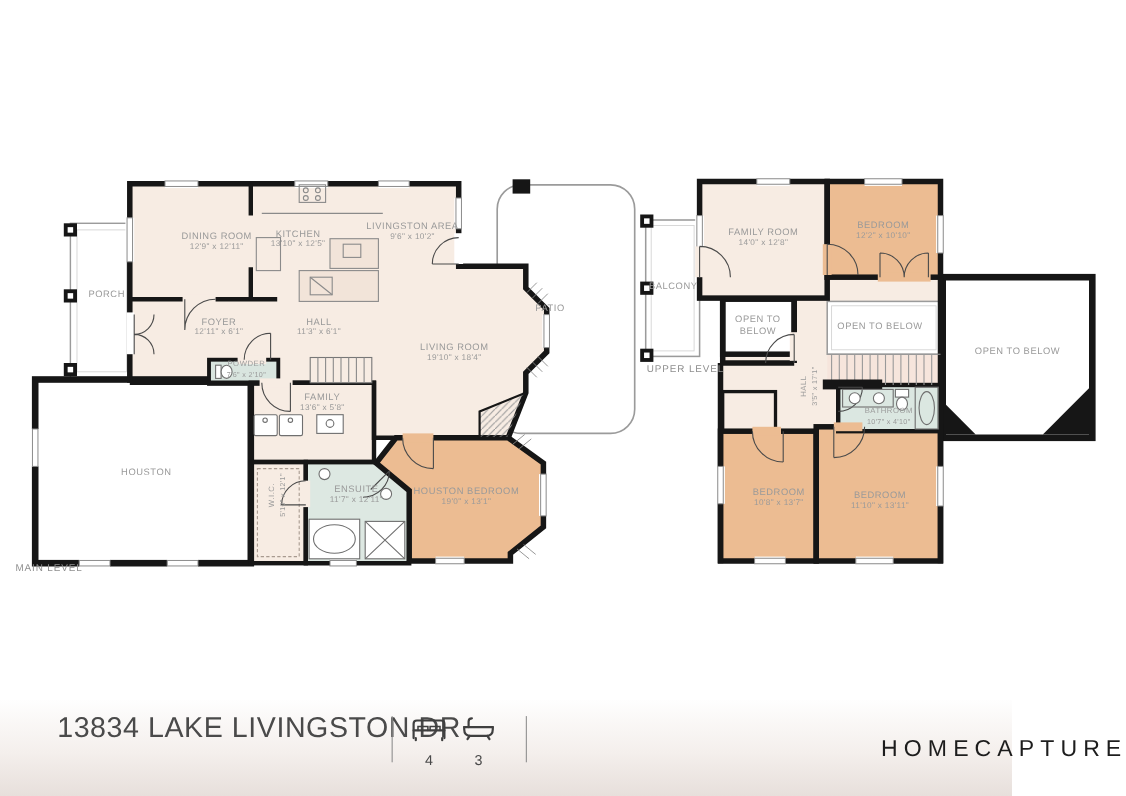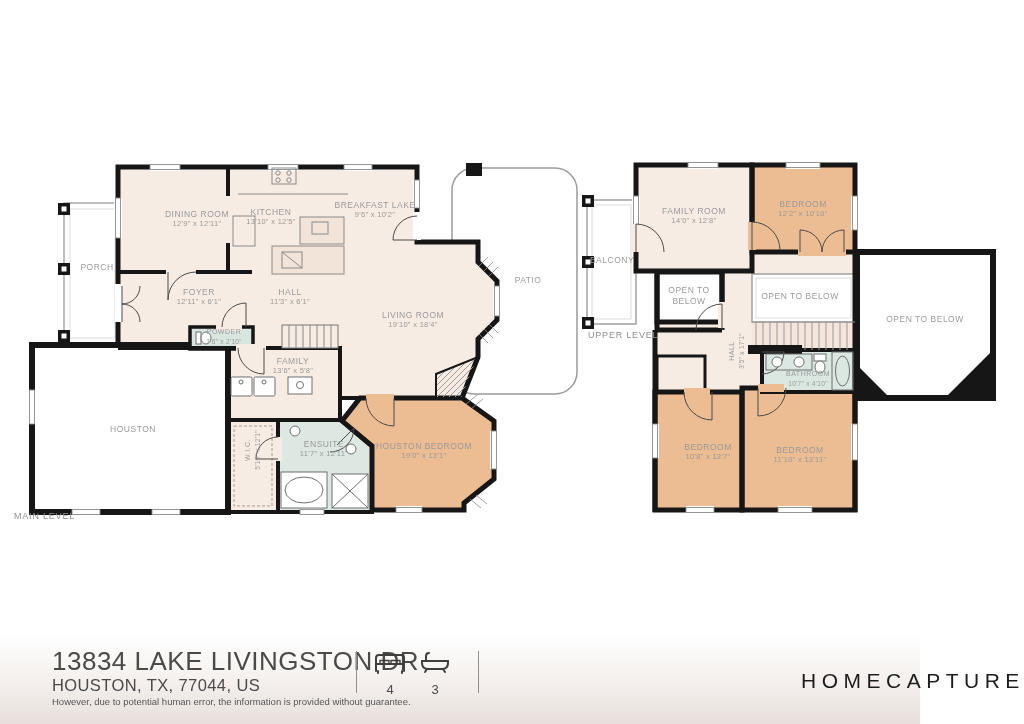--- a/index.html
+++ b/index.html
@@ -310,39 +310,39 @@
 
 <div class="room-label" style="left:197px;top:219px">
   <span class="nm">DINING ROOM</span>
   <span class="dim">12'9" x 12'11"</span>
 </div>
 <div class="room-label" style="left:271px;top:217px">
   <span class="nm">KITCHEN</span>
   <span class="dim">13'10" x 12'5"</span>
 </div>
 <div class="room-label" style="left:375px;top:210px">
-  <span class="nm">BREAKFAST LAKE</span>
+  <span class="nm">LIVINGSTON AREA</span>
   <span class="dim">9'6" x 10'2"</span>
 </div>
 <div class="room-label" style="left:97px;top:267px">
   <span class="nm">PORCH</span>
 </div>
 <div class="room-label" style="left:199px;top:297px">
   <span class="nm">FOYER</span>
   <span class="dim">12'11" x 6'1"</span>
 </div>
 <div class="room-label" style="left:290px;top:297px">
   <span class="nm">HALL</span>
   <span class="dim">11'3" x 6'1"</span>
 </div>
 <div class="room-label" style="left:413px;top:320px">
   <span class="nm">LIVING ROOM</span>
   <span class="dim">19'10" x 18'4"</span>
 </div>
-<div class="room-label" style="left:528px;top:280px">
+<div class="room-label" style="left:500px;top:280px">
   <span class="nm">PATIO</span>
 </div>
 <div class="room-label small" style="left:224px;top:337px">
   <span class="nm">POWDER</span>
   <span class="dim">7'6" x 2'10"</span>
 </div>
 <div class="room-label" style="left:293px;top:366px">
   <span class="nm">FAMILY</span>
   <span class="dim">13'6" x 5'8"</span>
 </div>
@@ -397,21 +397,20 @@
 </div>
 <div class="room-label" style="left:800px;top:455px">
   <span class="nm">BEDROOM</span>
   <span class="dim">11'10" x 13'11"</span>
 </div>
 <div class="lvl-label" style="left:588px;top:330px">UPPER LEVEL</div>
 
 <div class="footer">
   <div class="addr">
     <div class="l1">13834 LAKE LIVINGSTON DR</div>
-    <div class="l2">HOUSTON, TX, 77044, US</div>
   </div>
 
   <div class="vdiv" style="left:356px"></div>
 
   <div class="stat" style="left:373px">
     <svg width="34" height="24" viewBox="0 0 34 24" fill="none" stroke="#3f3f3f" stroke-width="2" stroke-linecap="round">
       <path d="M3,21 V8 Q3,5 6,5 H28 Q31,5 31,8 V21"></path>
       <path d="M3,14 H31"></path>
       <path d="M7,14 V10.5 H16 V14 M18,14 V10.5 H27 V14" stroke-width="1.4"></path>
       <path d="M5,21 V23 M29,21 V23"></path>
@@ -427,17 +426,16 @@
       <path d="M9,19 L7,22 M25,19 L27,22"></path>
     </svg>
     <span class="cnt">3</span>
   </div>
 
   <div class="vdiv" style="left:478px"></div>
 
   <div class="brand">HOMECAPTURE</div>
 
   <div class="disclaimer">
-    <div>However, due to potential human error, the information is provided without guarantee.</div>
   </div>
 </div>
 
 </div>
 
 </body></html>

